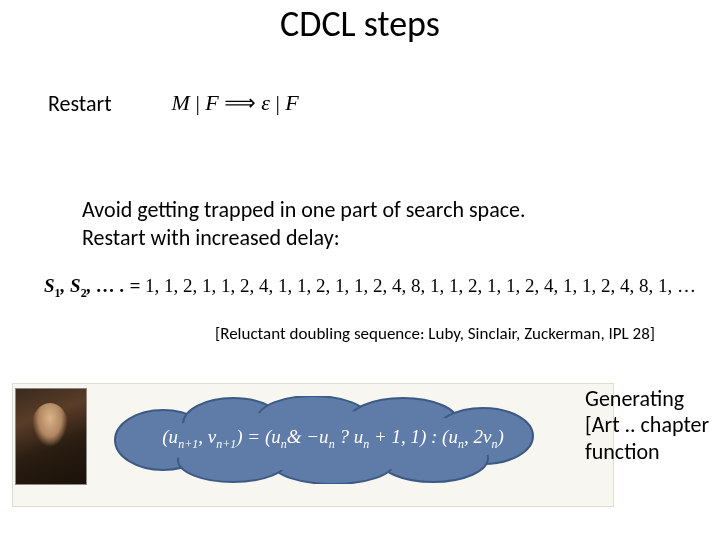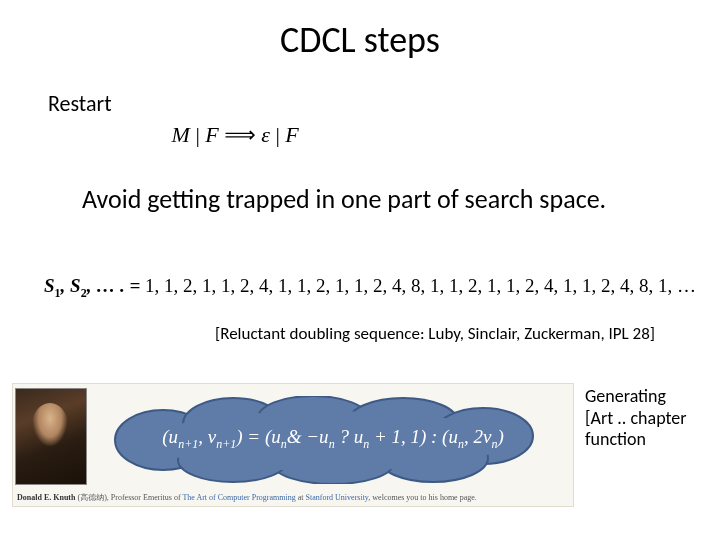--- a/index.html
+++ b/index.html
@@ -9,46 +9,45 @@
     height: 540px;
     font-family: Calibri, Arial, sans-serif;
     background: #fff;
     color: #000;
     position: relative;
     overflow: hidden;
   }
   .title {
     text-align: center;
     font-size: 36px;
-    margin-top: 18px;
+    margin-top: 2px;
     font-weight: 400;
   }
   .restart-row {
     position: absolute;
     top: 90px;
     left: 48px;
     font-size: 22px;
     display: flex;
     align-items: flex-start;
   }
   .restart-label {
     margin-right: 60px;
   }
   .formula1 {
     font-family: "Cambria Math", "Times New Roman", serif;
     font-style: italic;
     font-size: 22px;
-    margin-top: 32px;
   }
   .formula1 .imp { font-style: normal; }
   .para {
     position: absolute;
-    top: 183px;
+    top: 196px;
     left: 82px;
-    font-size: 26px;
+    font-size: 22px;
     line-height: 1.25;
   }
   .seq {
     position: absolute;
     top: 275px;
     left: 44px;
     font-family: "Cambria Math", "Times New Roman", serif;
     font-size: 19px;
     white-space: nowrap;
   }
@@ -61,20 +60,21 @@
     font-size: 17px;
   }
   .bottom-box {
     position: absolute;
     top: 383px;
     left: 12px;
     width: 560px;
     height: 122px;
     background: #f8f6f1;
     border: 1px solid #e0dcce;
+    padding-left: 40px;
   }
   .portrait {
     position: absolute;
     top: 4px;
     left: 2px;
     width: 70px;
     height: 95px;
     background: linear-gradient(160deg, #3a2a1d 0%, #5a3d28 30%, #2a1d12 60%, #1a1108 100%);
     border: 1px solid #888;
   }
@@ -115,38 +115,39 @@
     color: #fff;
     text-align: center;
     font-style: italic;
   }
   .cloud-text sub { font-size: 12px; font-style: italic; }
   .side-note {
     position: absolute;
     top: 386px;
     left: 585px;
     width: 125px;
-    font-size: 18px;
+    font-size: 22px;
     line-height: 1.2;
   }
 </style>
 </head>
 <body>
 
 <div class="title">CDCL steps</div>
 
 <div class="restart-row">
   <span class="restart-label">Restart</span>
   <span class="formula1">
     <span>M</span><span class="imp"> | </span><span>F</span><span class="imp"> ⟹ </span><span>ε</span><span class="imp"> | </span><span>F</span>
   </span>
 </div>
 
 <div class="para">
   <div>Avoid getting trapped in one part of search space.</div>
+  <div>Restart with increased delay:</div>
 </div>
 
 <div class="seq">
   <span class="lhs">S<sub>1</sub>, S<sub>2</sub>, … . =</span><span> 1, 1, 2, 1, 1, 2, 4, 1, 1, 2, 1, 1, 2, 4, 8, 1, 1, 2, 1, 1, 2, 4, 1, 1, 2, 4, 8, 1, …</span>
 </div>
 
 <div class="cite">[Reluctant doubling sequence: Luby, Sinclair, Zuckerman, IPL 28]</div>
 
 <div class="bottom-box">
   <div class="portrait"></div>
@@ -161,23 +162,19 @@
         <ellipse cx="330" cy="62" rx="55" ry="24"></ellipse>
         <ellipse cx="230" cy="68" rx="60" ry="20"></ellipse>
         <ellipse cx="130" cy="64" rx="55" ry="22"></ellipse>
         <ellipse cx="225" cy="45" rx="180" ry="30" stroke="none"></ellipse>
       </g>
     </svg>
     <div class="cloud-text">
       (u<sub>n+1</sub>, v<sub>n+1</sub>) = (u<sub>n</sub>&amp; −u<sub>n</sub> ? u<sub>n</sub> + 1, 1) : (u<sub>n</sub>, 2v<sub>n</sub>)
     </div>
   </div>
-  <div class="caption">
-    <span class="name">Donald E. Knuth</span>
-    <span>(高德纳)</span><span>, Professor Emeritus of </span><span class="lk">The Art of Computer Programming</span><span> at </span><span class="lk">Stanford University</span><span>, welcomes you to his home page.</span>
-  </div>
 </div>
 
 <div class="side-note">
   <div>Generating</div>
   <div>[Art .. chapter</div>
   <div>function</div>
 </div>
 
 </body></html>

